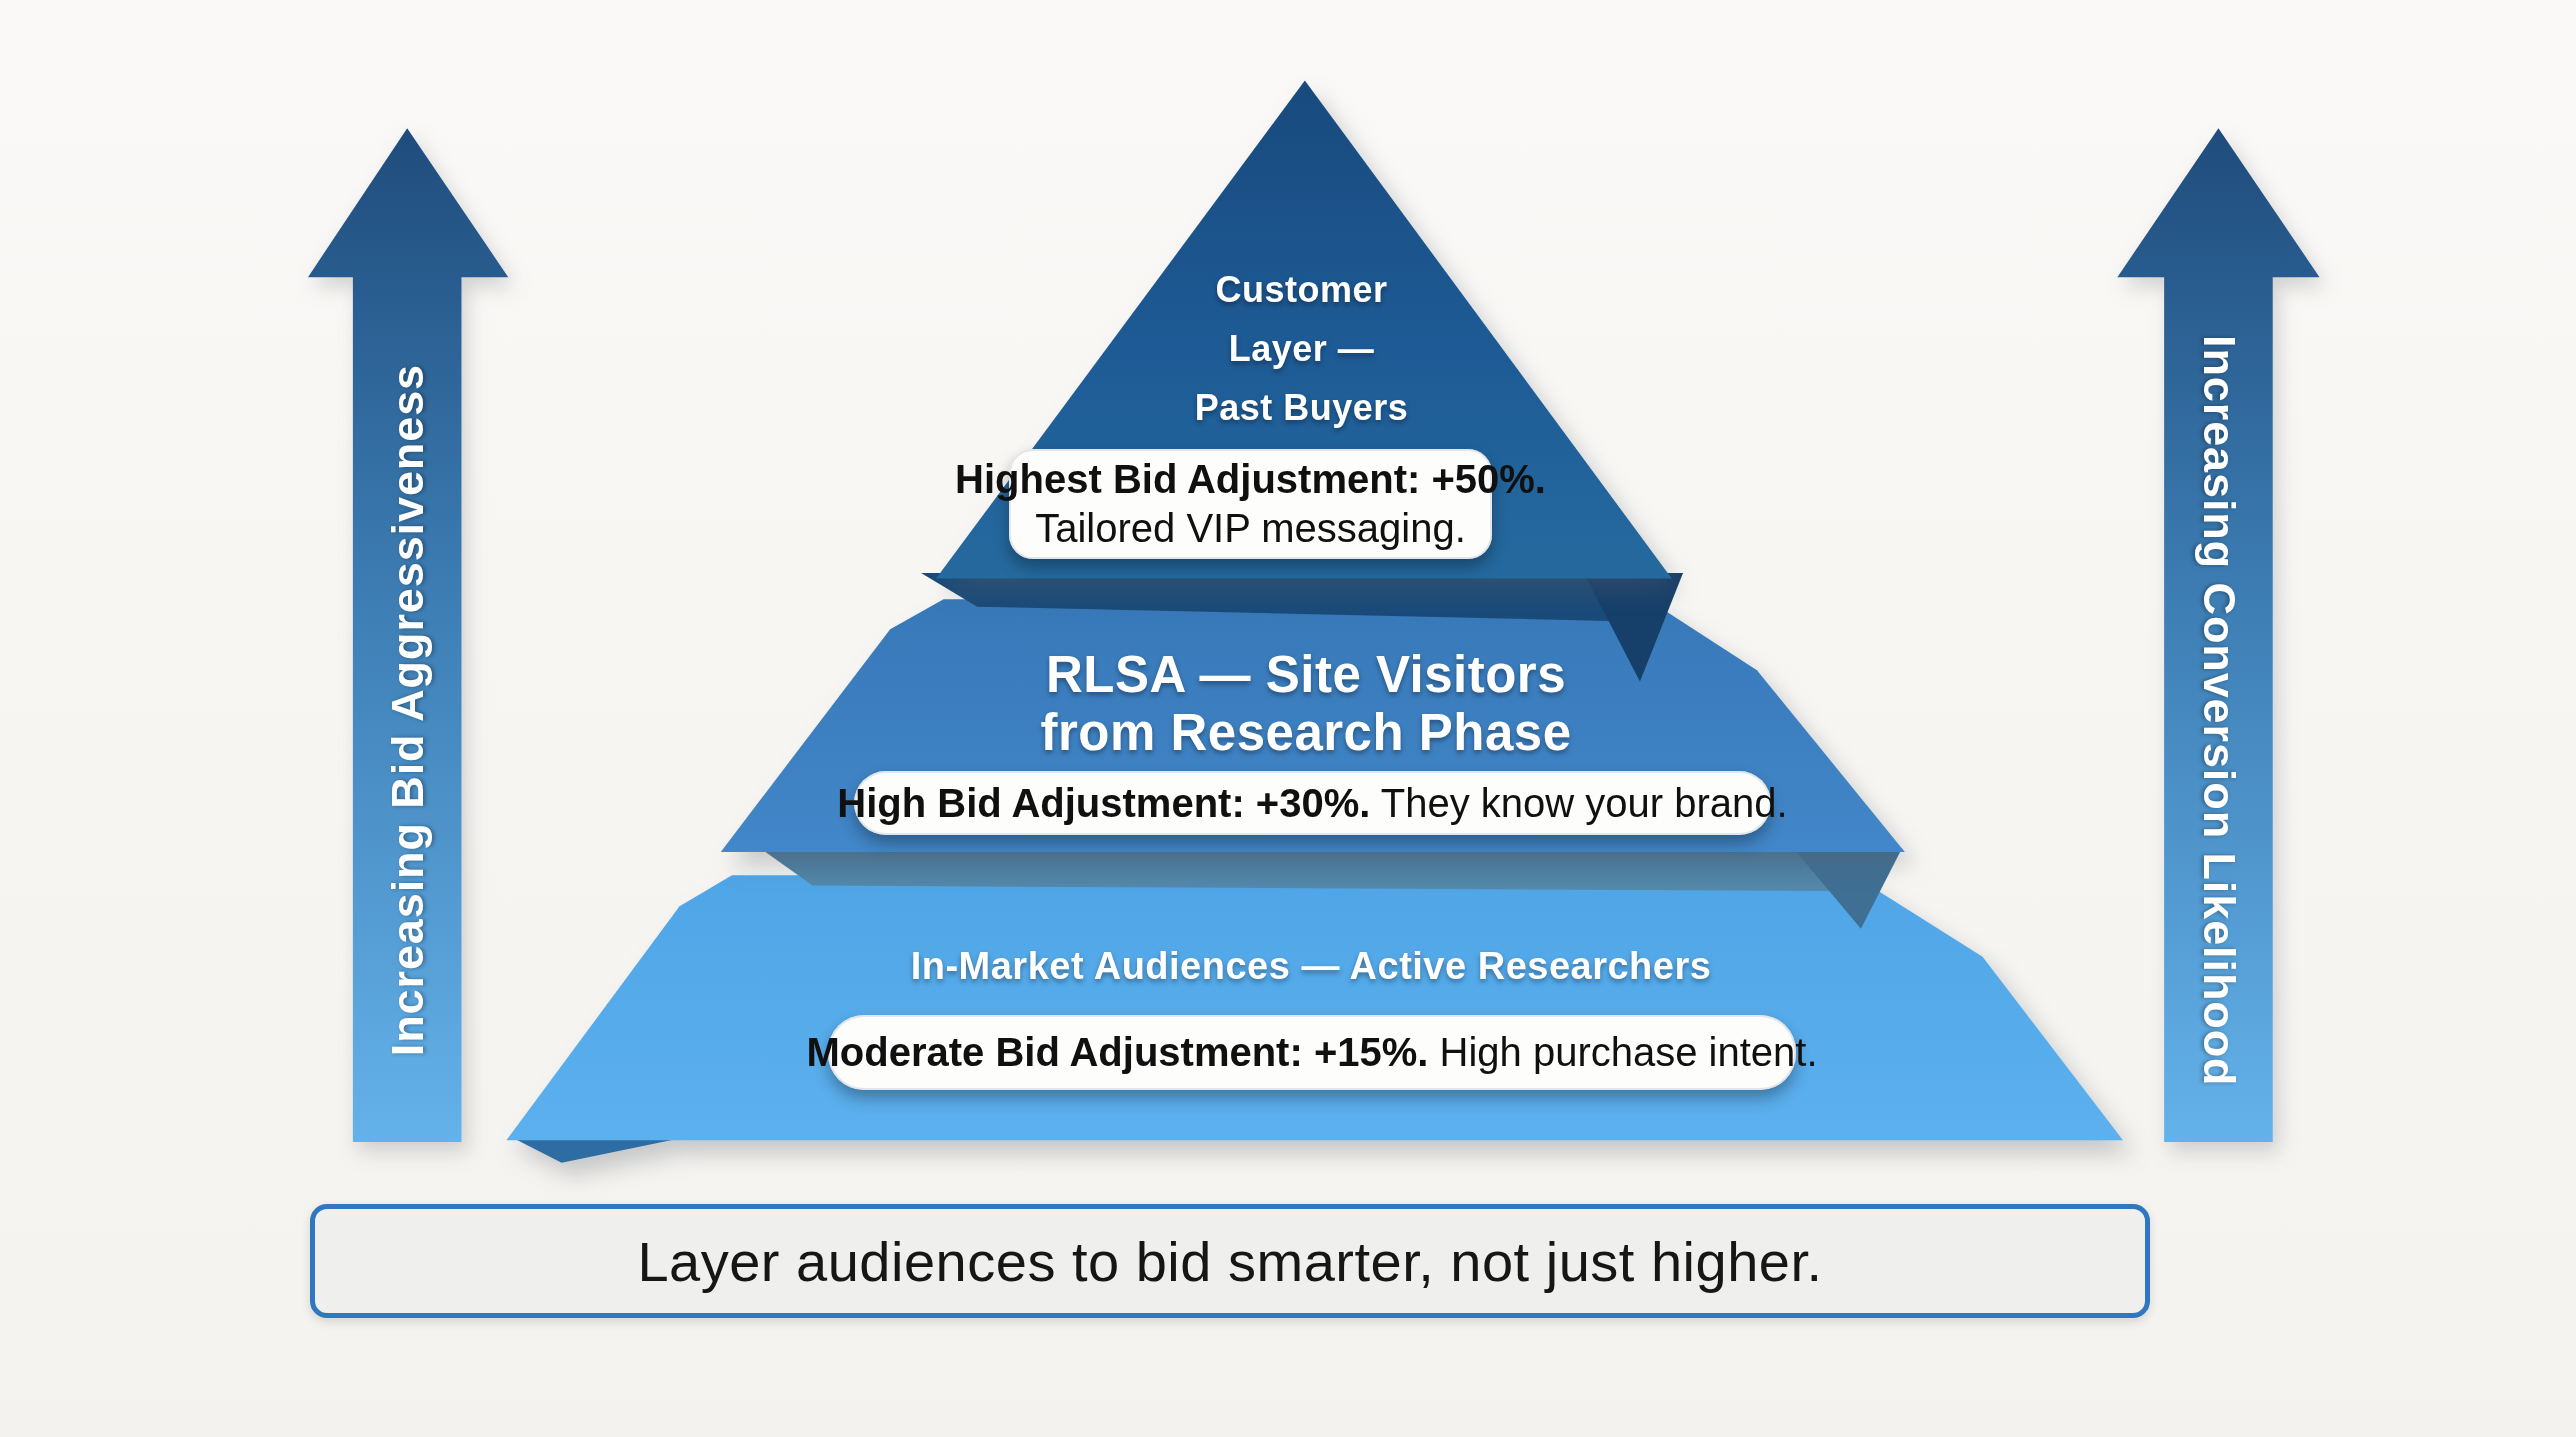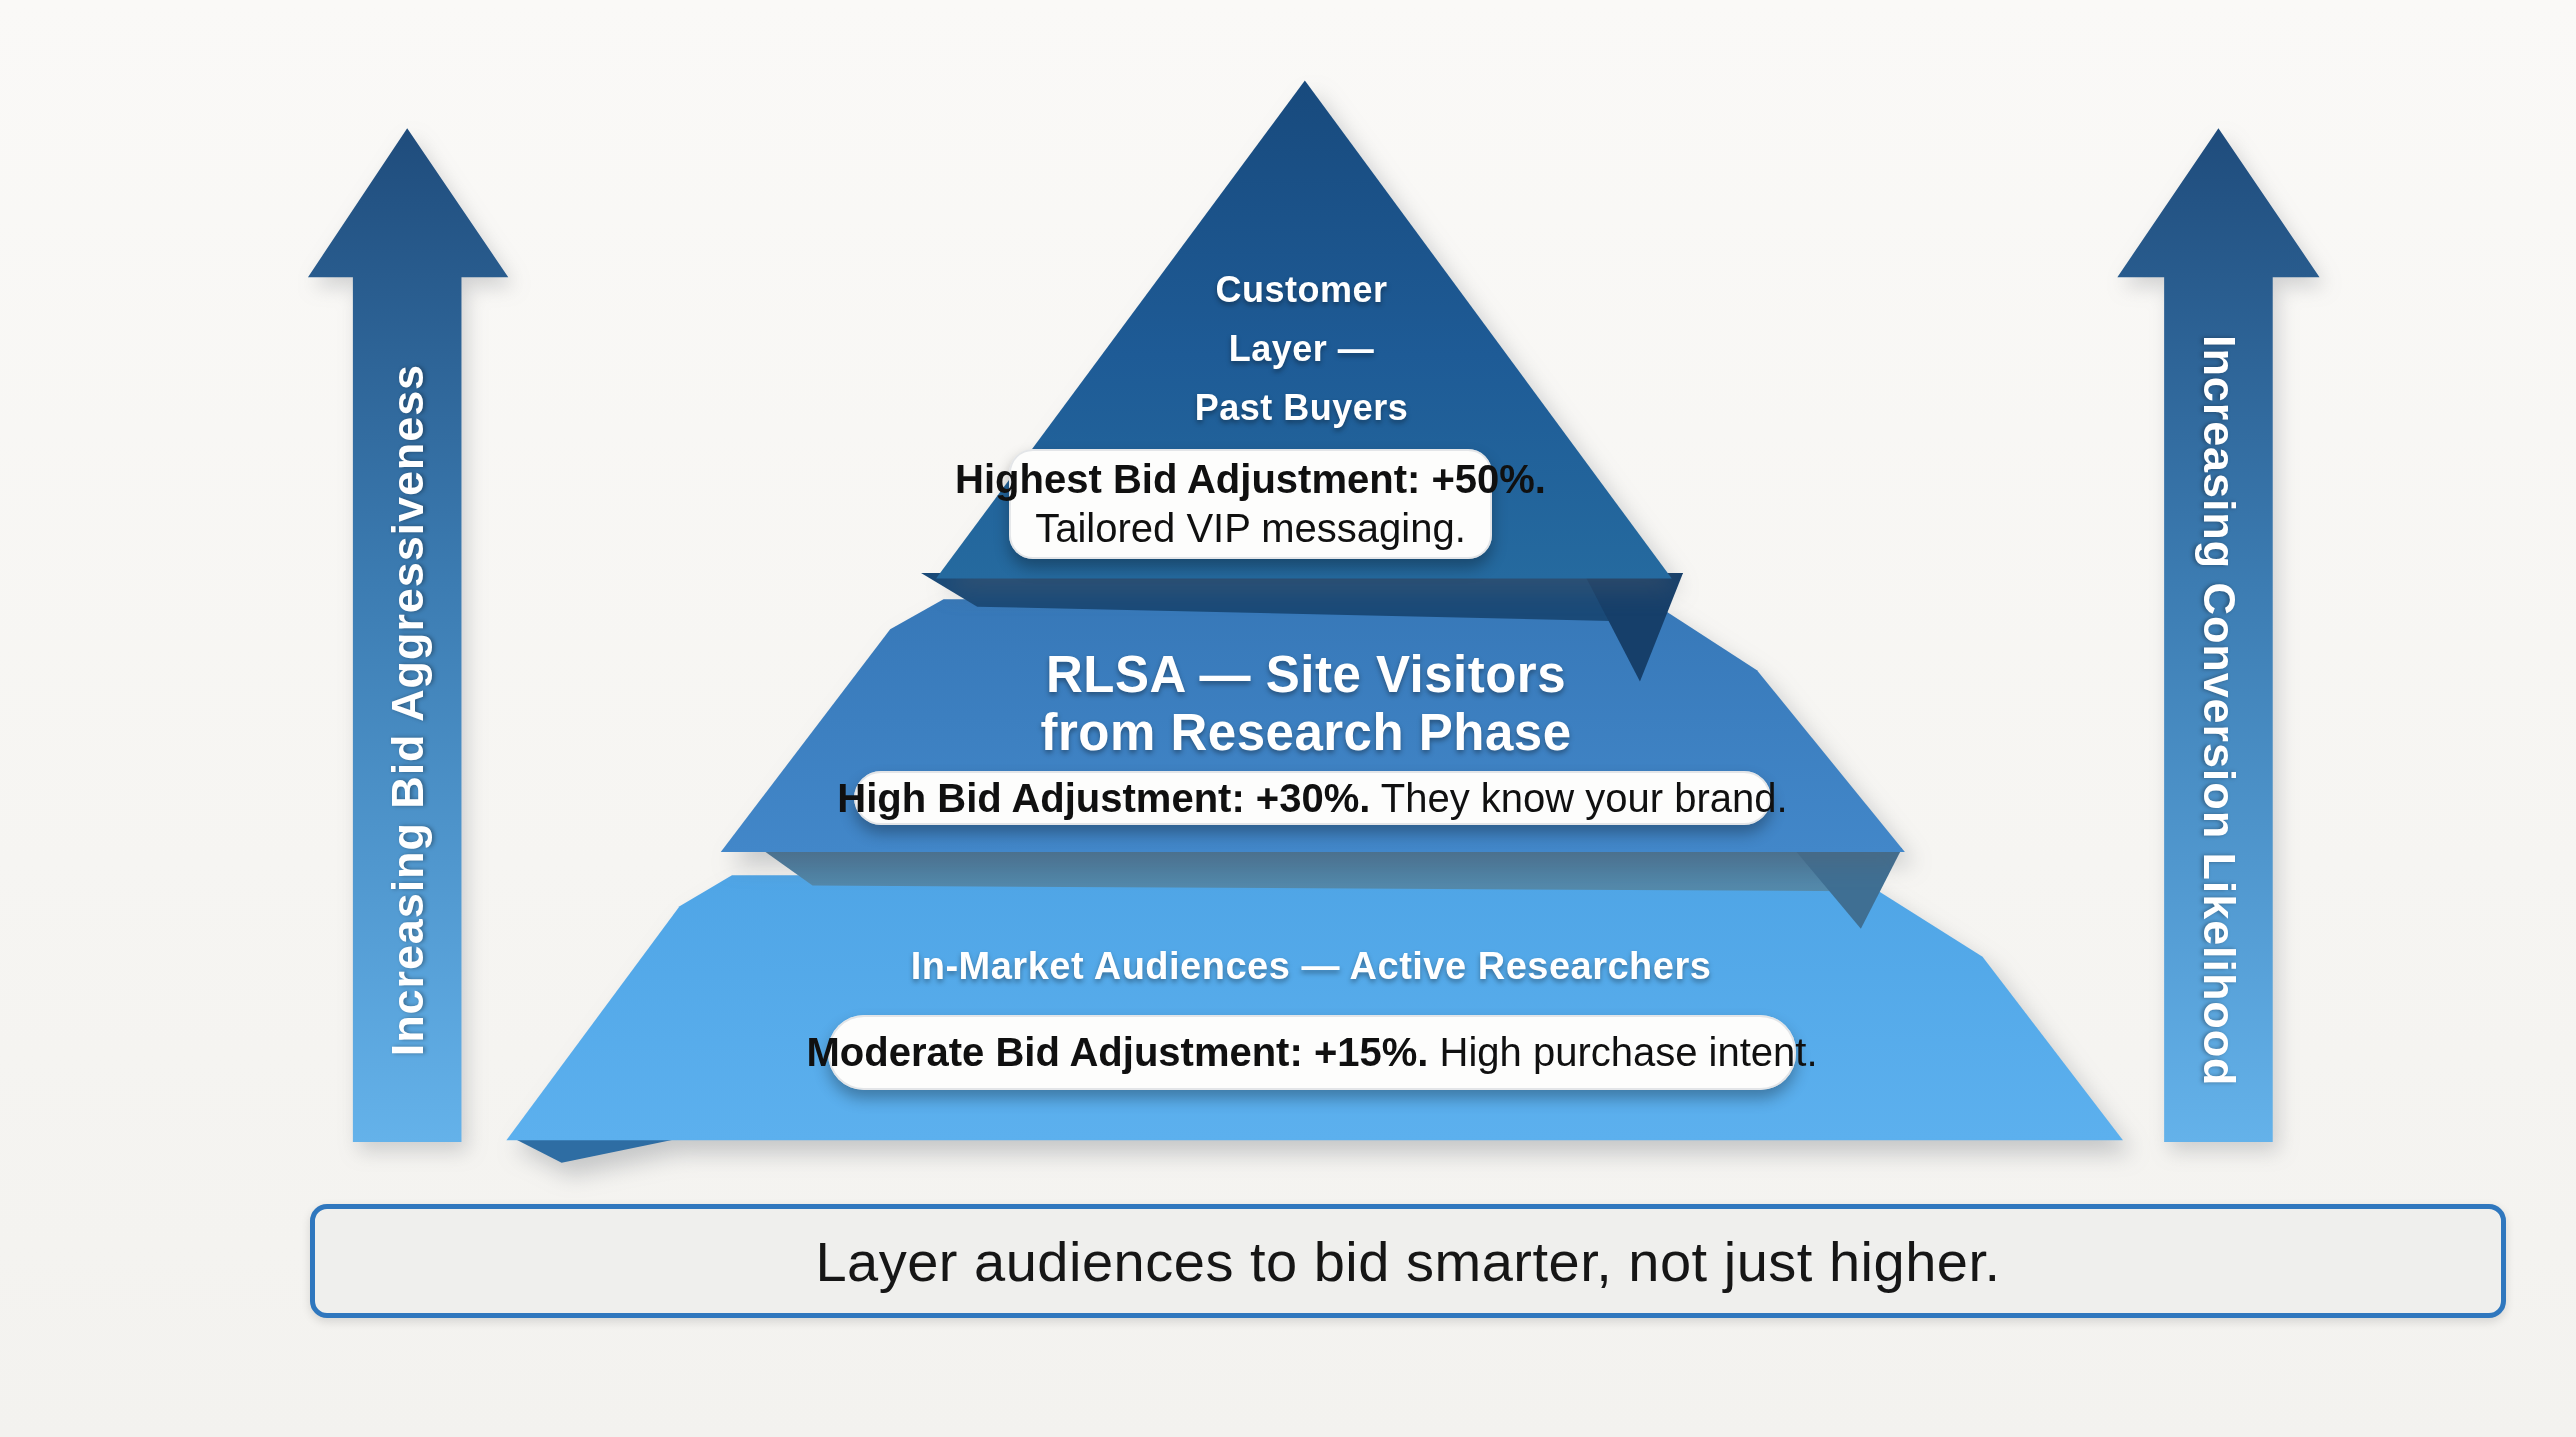--- a/index.html
+++ b/index.html
@@ -46,21 +46,21 @@
     color: #101010;
     font-size: 40px;
     line-height: 49px;
   }
   .badge .badge-line { display: inline-block; white-space: nowrap; }
   .badge .b { font-weight: bold; }
   .badge .r { font-weight: normal; }
 
   #badge-top    { left: 1009px; top: 449px;  width: 483px;  height: 110px; flex-direction: column; }
   #badge-top .badge-line { white-space: nowrap; }
-  #badge-middle { left: 854px;  top: 771px;  width: 917px;  height: 54px;  border-radius: 36px; }
+  #badge-middle { left: 854px;  top: 771px;  width: 917px;  height: 64px;  border-radius: 36px; }
   #badge-bottom { left: 828px;  top: 1015px; width: 968px; height: 75px;  border-radius: 36px; }
 
   .axis-label {
     position: absolute;
     display: flex;
     align-items: center;
     justify-content: center;
     color: #ffffff;
     font-weight: bold;
     font-size: 45px;
@@ -68,21 +68,21 @@
     text-shadow: 0 1.9px 4.7px rgba(0,0,0,0.35);
   }
   .axis-label .v-text { writing-mode: vertical-rl; }
   #axis-left  { left: 353px;  top: 281px; width: 109px; height: 859px; }
   #axis-left .v-text  { transform: rotate(180deg); }  
   #axis-right { left: 2164px; top: 281px; width: 109px; height: 859px; }
 
   #banner {
     position: absolute;
     left: 310px; top: 1204px;
-    width: 2196px; height: 114px;
+    width: 1840px; height: 114px;
     box-sizing: border-box;
     background: #efefed;
     border: 5.6px solid #2f77be;
     border-radius: 17px;
     box-shadow: 0 3.7px 9.4px rgba(0,0,0,0.12);
     display: flex;
     align-items: center;
     justify-content: center;
     color: #161616;
     font-size: 56px;

